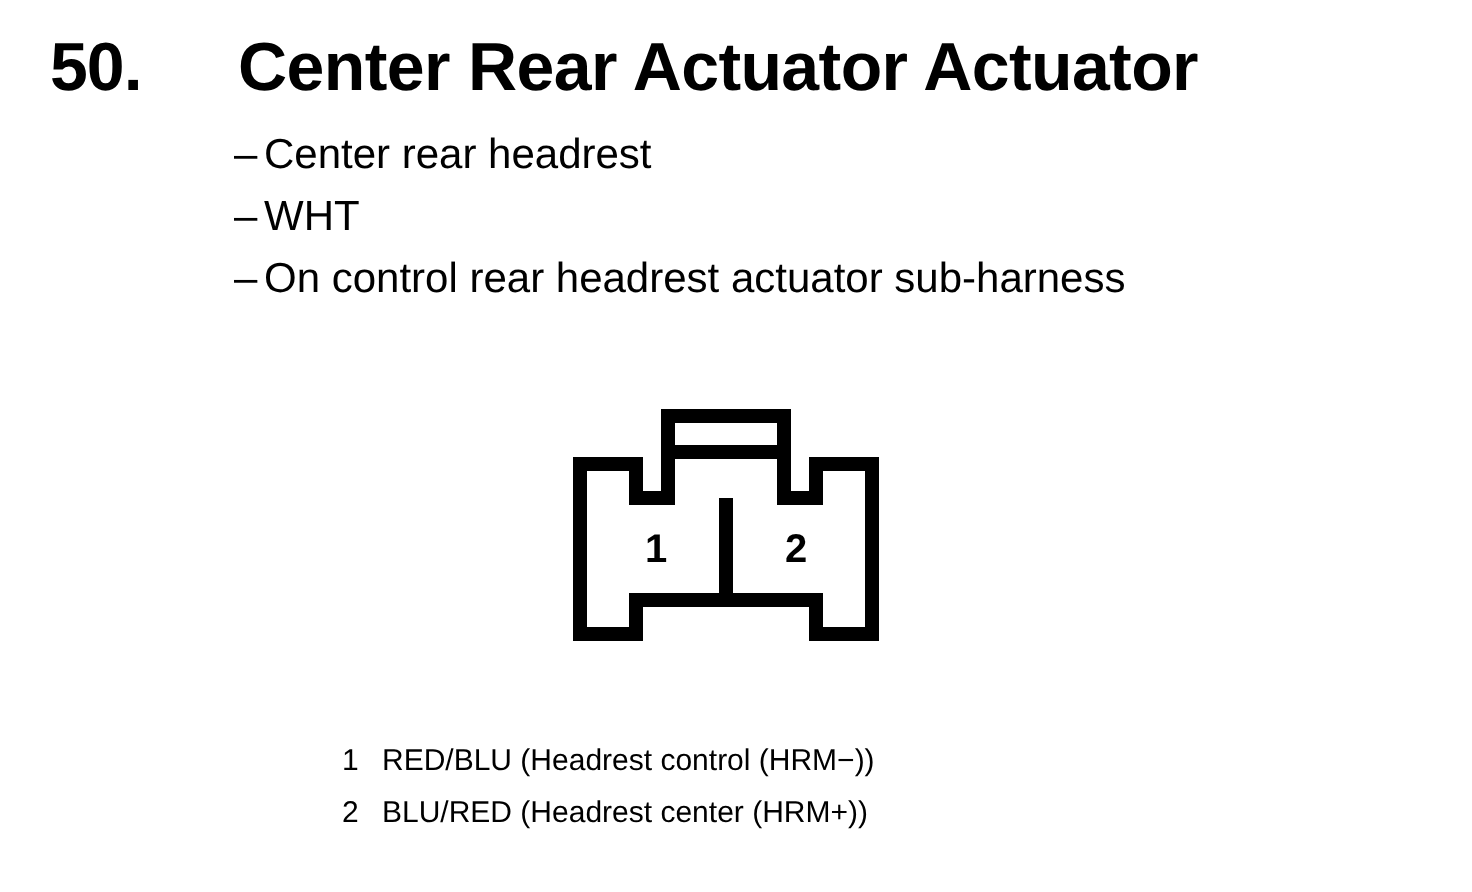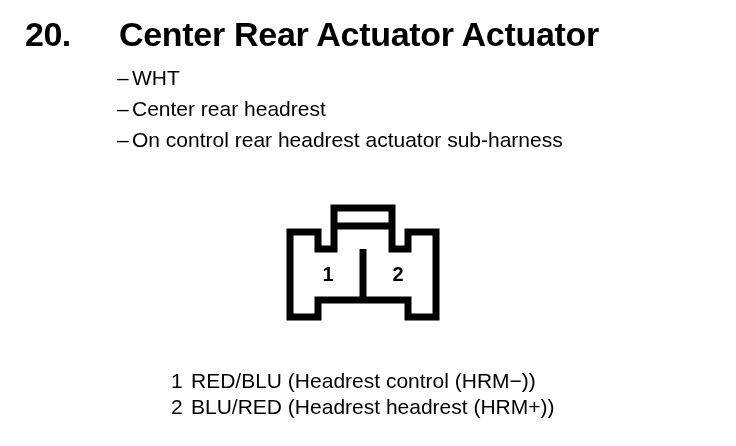--- a/index.html
+++ b/index.html
@@ -91,45 +91,45 @@
   
   #pinout-legend {
     position: absolute;
     left: 171px;
     top: 368px;
     width: 520px;
   }
   .legend-row {
     height: 26px;
     line-height: 26px;
-    font-size: 21px;
+    font-size: 15px;
     white-space: nowrap;
   }
   .legend-pin {
     display: inline-block;
     width: 20px;
   }
   .legend-desc {
     display: inline-block;
   }
 </style>
 </head>
 <body>
 
 <div id="heading">
-  <div id="heading-number">20.</div>
+  <div id="heading-number">50.</div>
   <div id="heading-title">Center Rear Actuator Actuator</div>
 </div>
 
 <div id="spec-list">
   <div class="spec-item">
-    <span class="spec-dash">–</span><span class="spec-text">WHT</span>
+    <span class="spec-dash">–</span><span class="spec-text">Center rear headrest</span>
   </div>
   <div class="spec-item">
-    <span class="spec-dash">–</span><span class="spec-text">Center rear headrest</span>
+    <span class="spec-dash">–</span><span class="spec-text">WHT</span>
   </div>
   <div class="spec-item">
     <span class="spec-dash">–</span><span class="spec-text">On control rear headrest actuator sub-harness</span>
   </div>
 </div>
 
 <div id="connector-figure">
   <svg id="connector-svg" width="154" height="118" viewBox="0 0 154 118" xmlns="http://www.w3.org/2000/svg">
 
     <path fill="none" stroke="#000000" stroke-width="7" stroke-linejoin="miter" d="M 4,114
@@ -157,15 +157,15 @@
     <text class="pin-number" x="42" y="78">1</text>
     <text class="pin-number" x="112" y="78">2</text>
   </svg>
 </div>
 
 <div id="pinout-legend">
   <div class="legend-row">
     <span class="legend-pin">1</span><span class="legend-desc">RED/BLU (Headrest control (HRM−))</span>
   </div>
   <div class="legend-row">
-    <span class="legend-pin">2</span><span class="legend-desc">BLU/RED (Headrest headrest (HRM+))</span>
+    <span class="legend-pin">2</span><span class="legend-desc">BLU/RED (Headrest center (HRM+))</span>
   </div>
 </div>
 
 </body></html>

